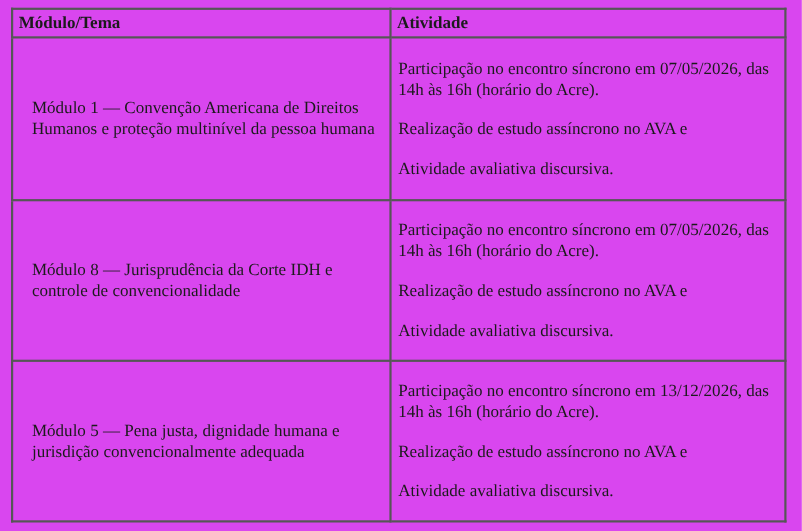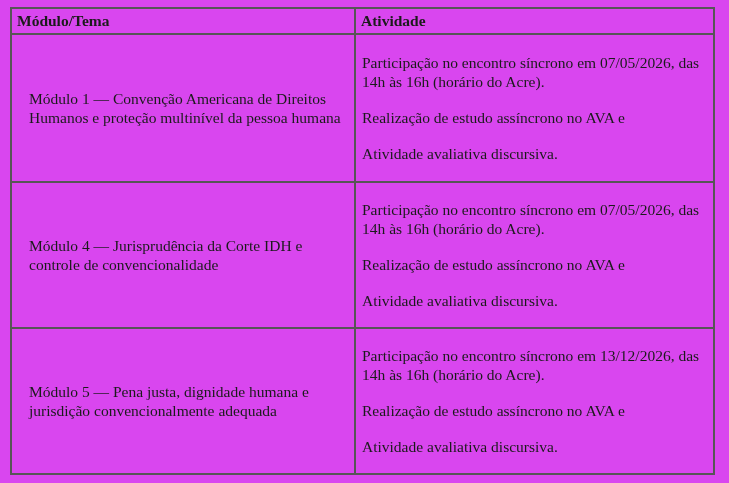--- a/index.html
+++ b/index.html
@@ -77,21 +77,21 @@
     <tbody>
       <tr class="row-1">
         <td class="module-cell">Módulo 1 — Convenção Americana de Direitos Humanos e proteção multinível da pessoa humana</td>
         <td class="activities-cell">
           <p>Participação no encontro síncrono em 07/05/2026, das 14h às 16h (horário do Acre).</p>
           <p>Realização de estudo assíncrono no AVA e</p>
           <p>Atividade avaliativa discursiva.</p>
         </td>
       </tr>
       <tr class="row-2">
-        <td class="module-cell">Módulo 4 — Jurisprudência da Corte IDH e controle de convencionalidade</td>
+        <td class="module-cell">Módulo 8 — Jurisprudência da Corte IDH e controle de convencionalidade</td>
         <td class="activities-cell">
           <p>Participação no encontro síncrono em 07/05/2026, das 14h às 16h (horário do Acre).</p>
           <p>Realização de estudo assíncrono no AVA e</p>
           <p>Atividade avaliativa discursiva.</p>
         </td>
       </tr>
       <tr class="row-3">
         <td class="module-cell">Módulo 5 — Pena justa, dignidade humana e jurisdição convencionalmente adequada</td>
         <td class="activities-cell">
           <p>Participação no encontro síncrono em 13/12/2026, das 14h às 16h (horário do Acre).</p>

